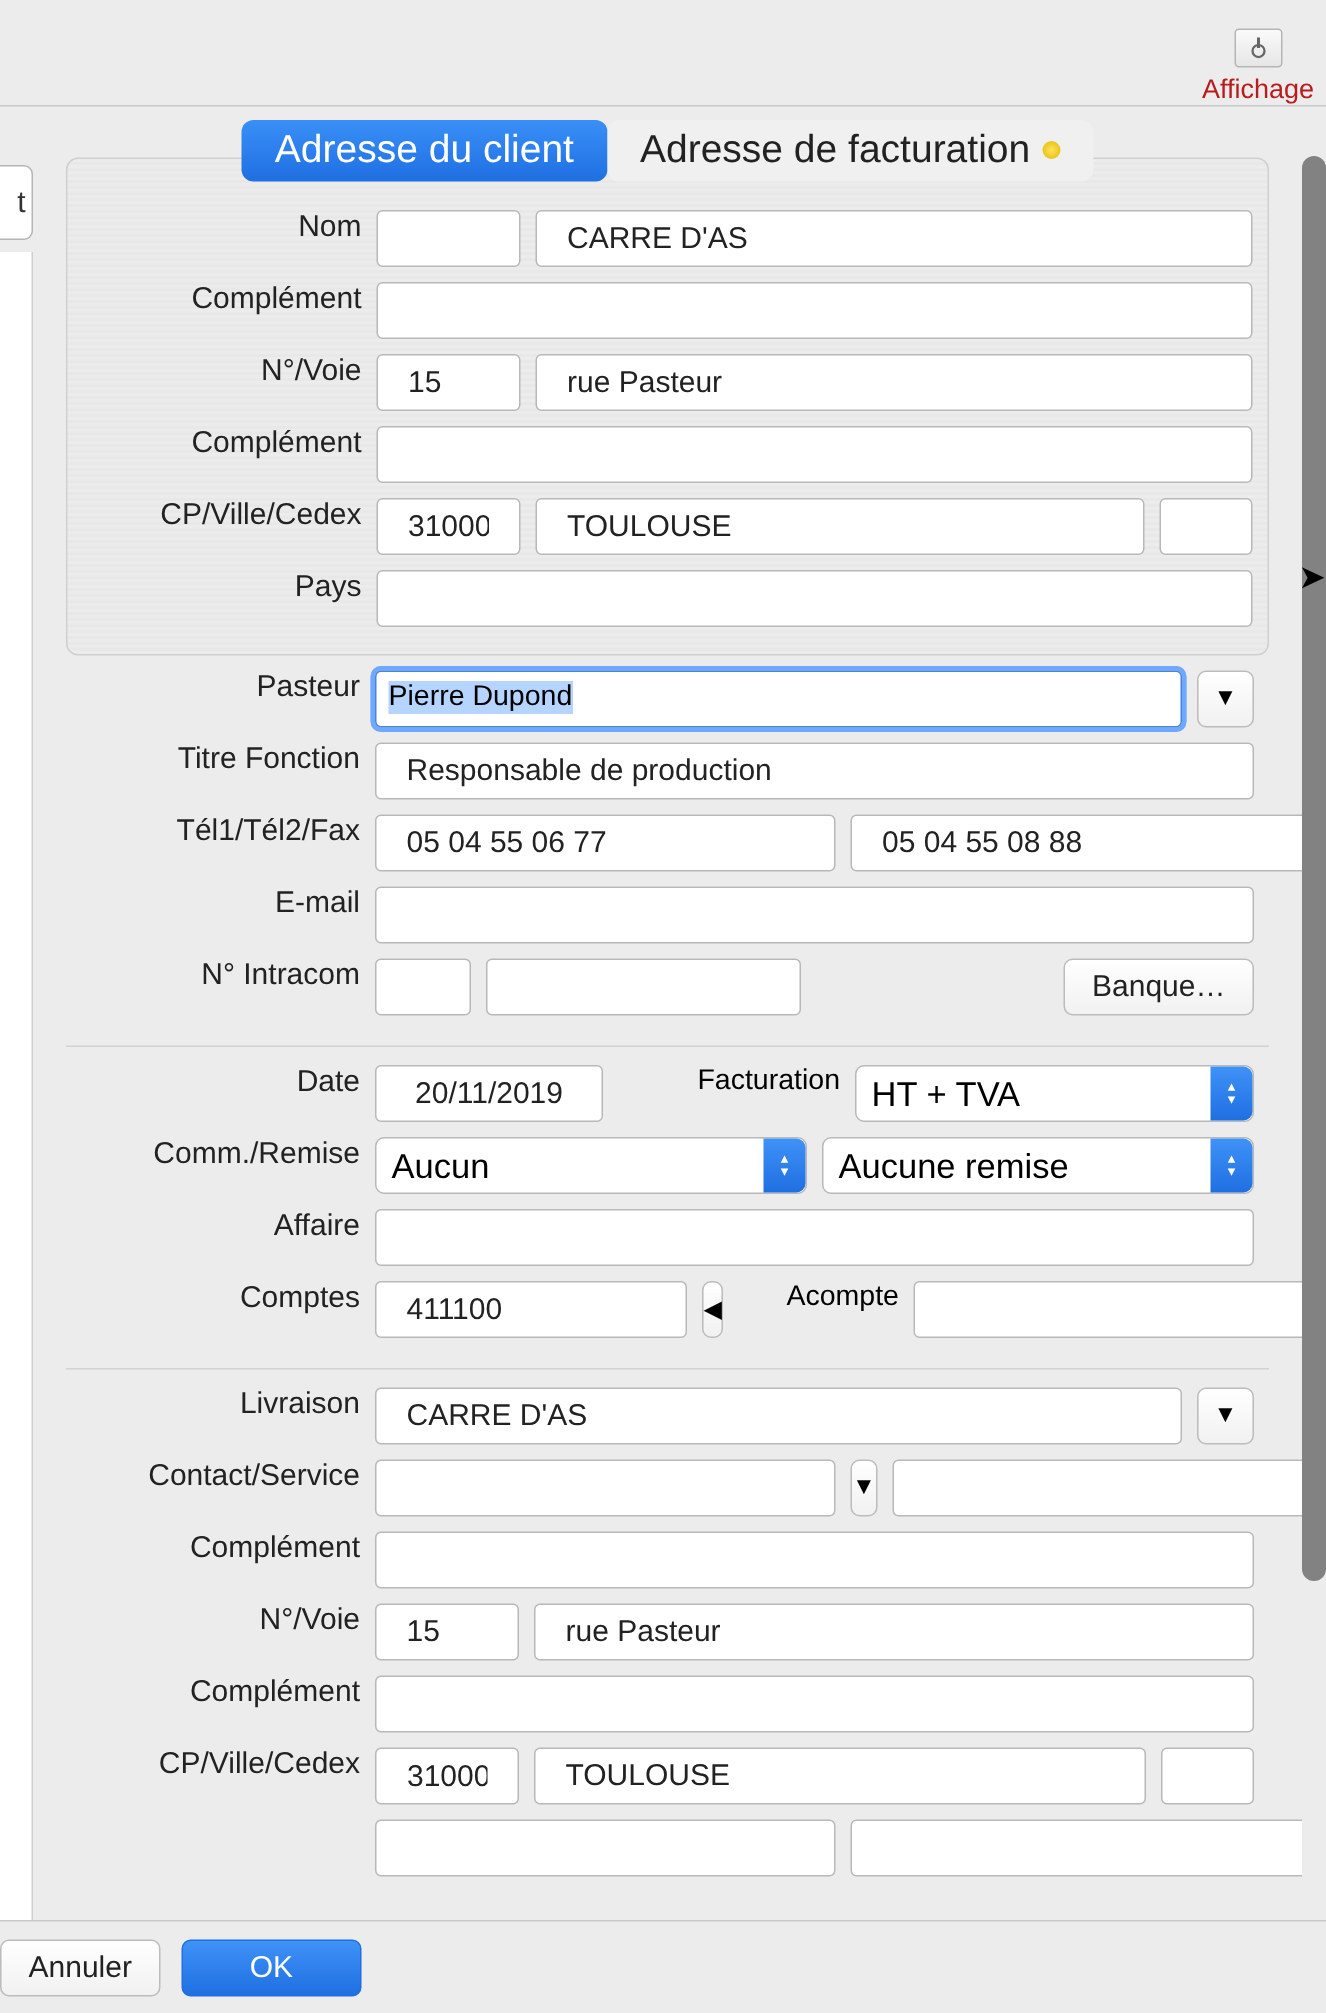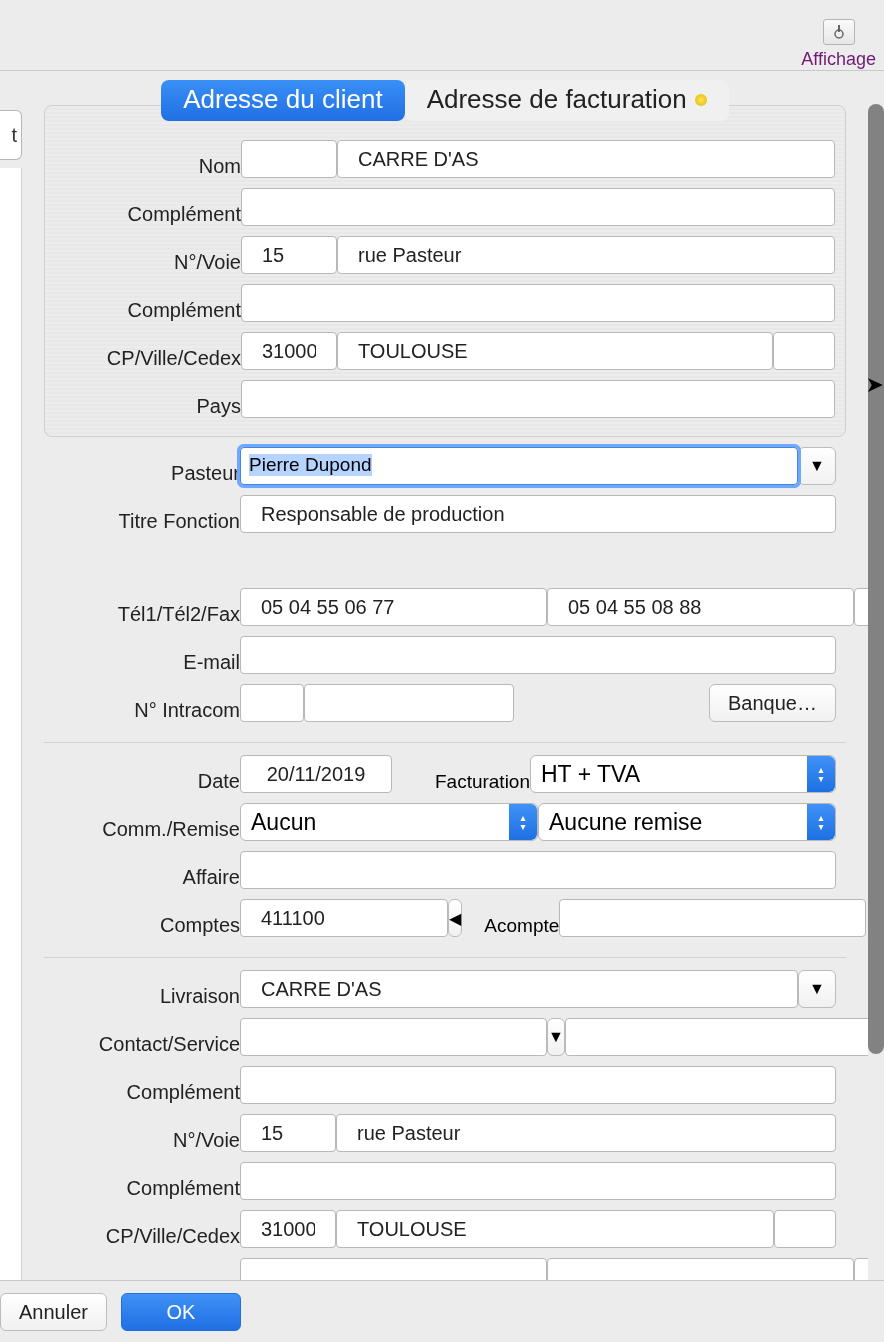--- a/index.html
+++ b/index.html
@@ -19,21 +19,21 @@
   padding-right: 8px;
   display: flex;
   align-items: flex-end;
   gap: 4px;
 }
 .toolbar-item {
   display: flex;
   flex-direction: column;
   align-items: center;
   gap: 2px;
-  color: #701a75;
+  color: #b91c1c;
   font-size: 18px;
 }
 .toolbar-icon-box {
   width: 48px;
   height: 30px;
   display:flex;align-items:center;justify-content:center;
 }
 .toolbar-small-box {
   width: 32px; height: 26px;
   background: linear-gradient(#fafafa,#e6e6e6);
@@ -112,22 +112,23 @@
 .groupbox {
   border:1px solid #cfcfcf;
   border-radius: 8px;
   background: repeating-linear-gradient(#ececec,#ececec 2px,#e8e8e8 2px,#e8e8e8 4px);
   padding: 18px 10px 18px 10px;
   margin-top: -20px;
   padding-top: 34px;
 }
 .row {
   display:flex;
-  align-items:flex-end;
+  align-items:flex-start;
   margin-bottom: 10px;
+  gap: 10px;
 }
 .lbl {
   width: 186px;
   text-align:right;
   color:#222;
   font-size: 20px;
   flex-shrink:0;
 }
 input[type=text], .txt {
   height: 38px;
@@ -297,21 +298,21 @@
       <div class="icon-btn">
           <span class="chev">▼</span>
         </div>
     </div>
     <div class="row">
       <div class="lbl">Titre Fonction</div>
       <input type="text" class="flex1" value="Responsable de production" style="">
     </div>
     <div class="row">
       <div class="lbl">Tél1/Tél2/Fax</div>
-      <input type="text" style="flex: 1 1 0%; margin-top: 45px;" value="05 04 55 06 77">
+      <input type="text" style="flex: 1 1 0%;" value="05 04 55 06 77">
       <input type="text" style="flex: 1 1 0%;" value="05 04 55 08 88">
       <input type="text" style="flex: 1 1 0%;" value="">
     </div>
     <div class="row">
       <div class="lbl">E-mail</div>
       <input type="text" class="flex1" value="" style="">
     </div>
     <div class="row">
       <div class="lbl">N° Intracom</div>
       <input type="text" style="width: 64px;" value="">

